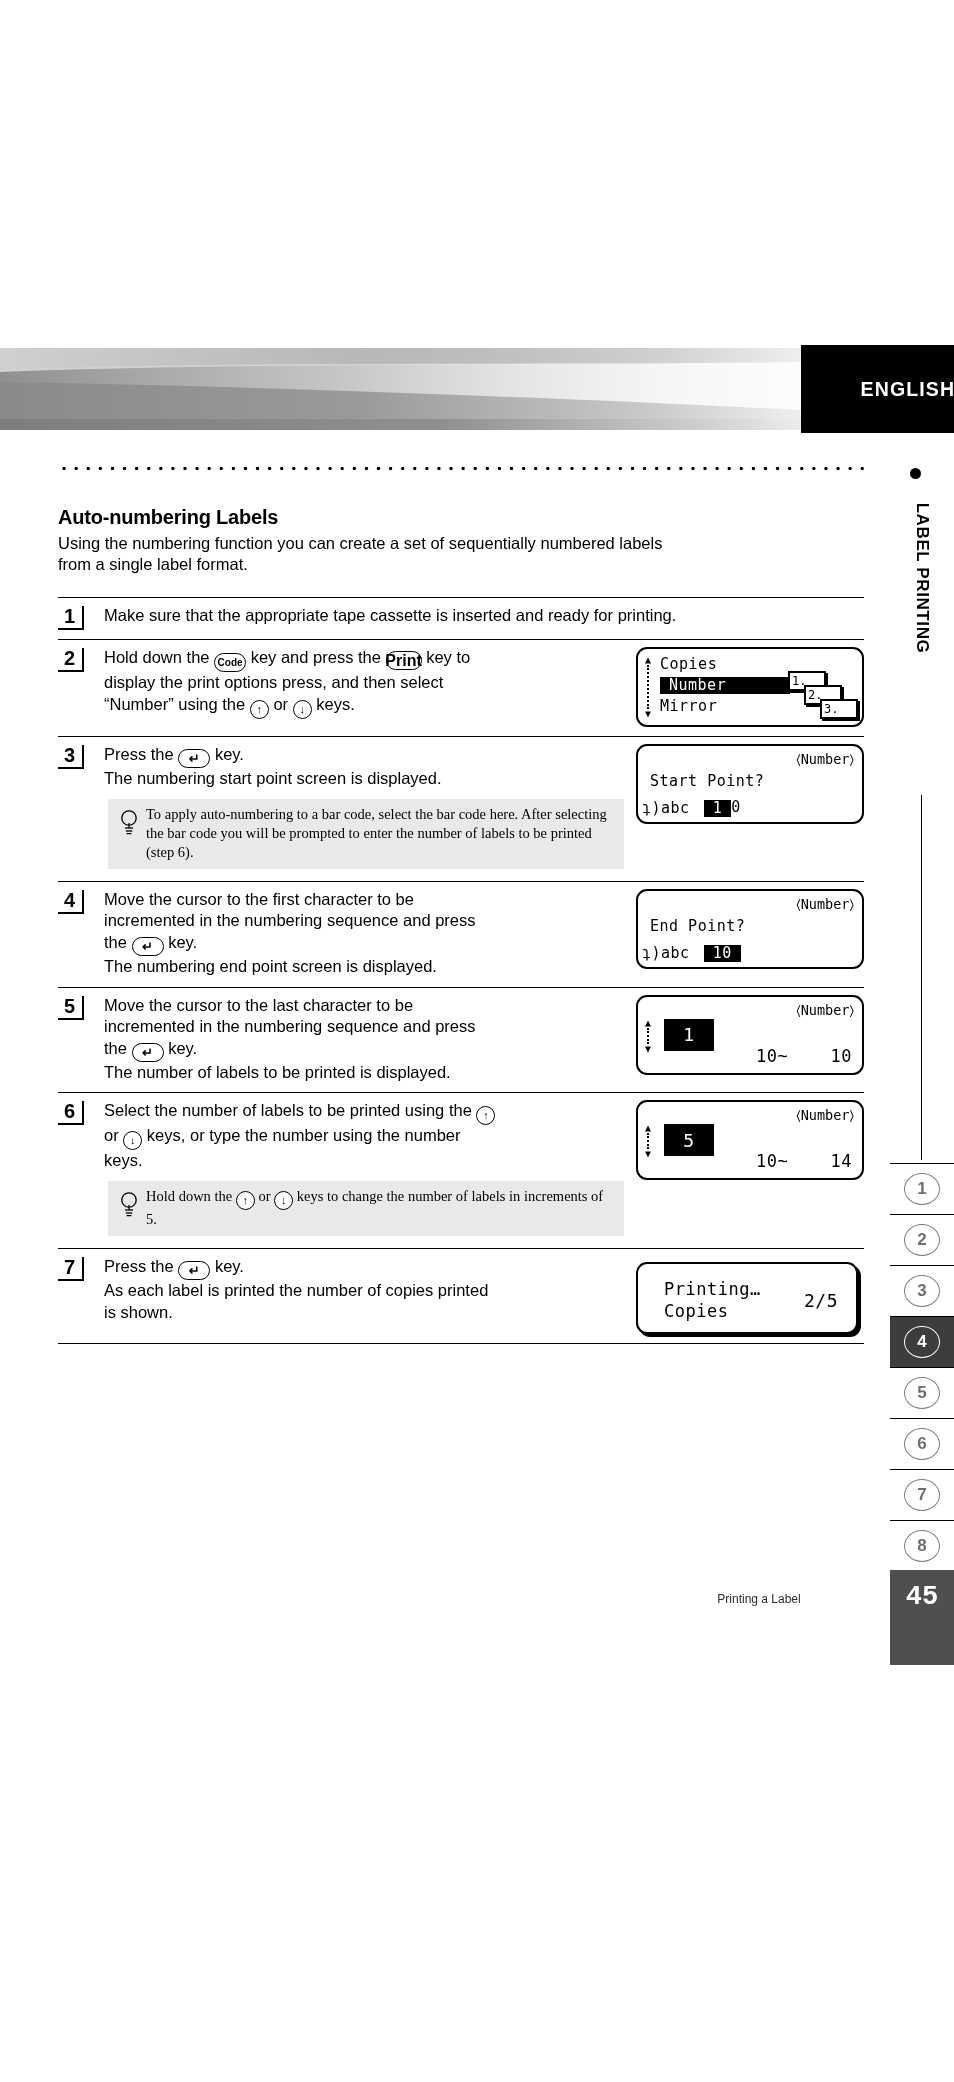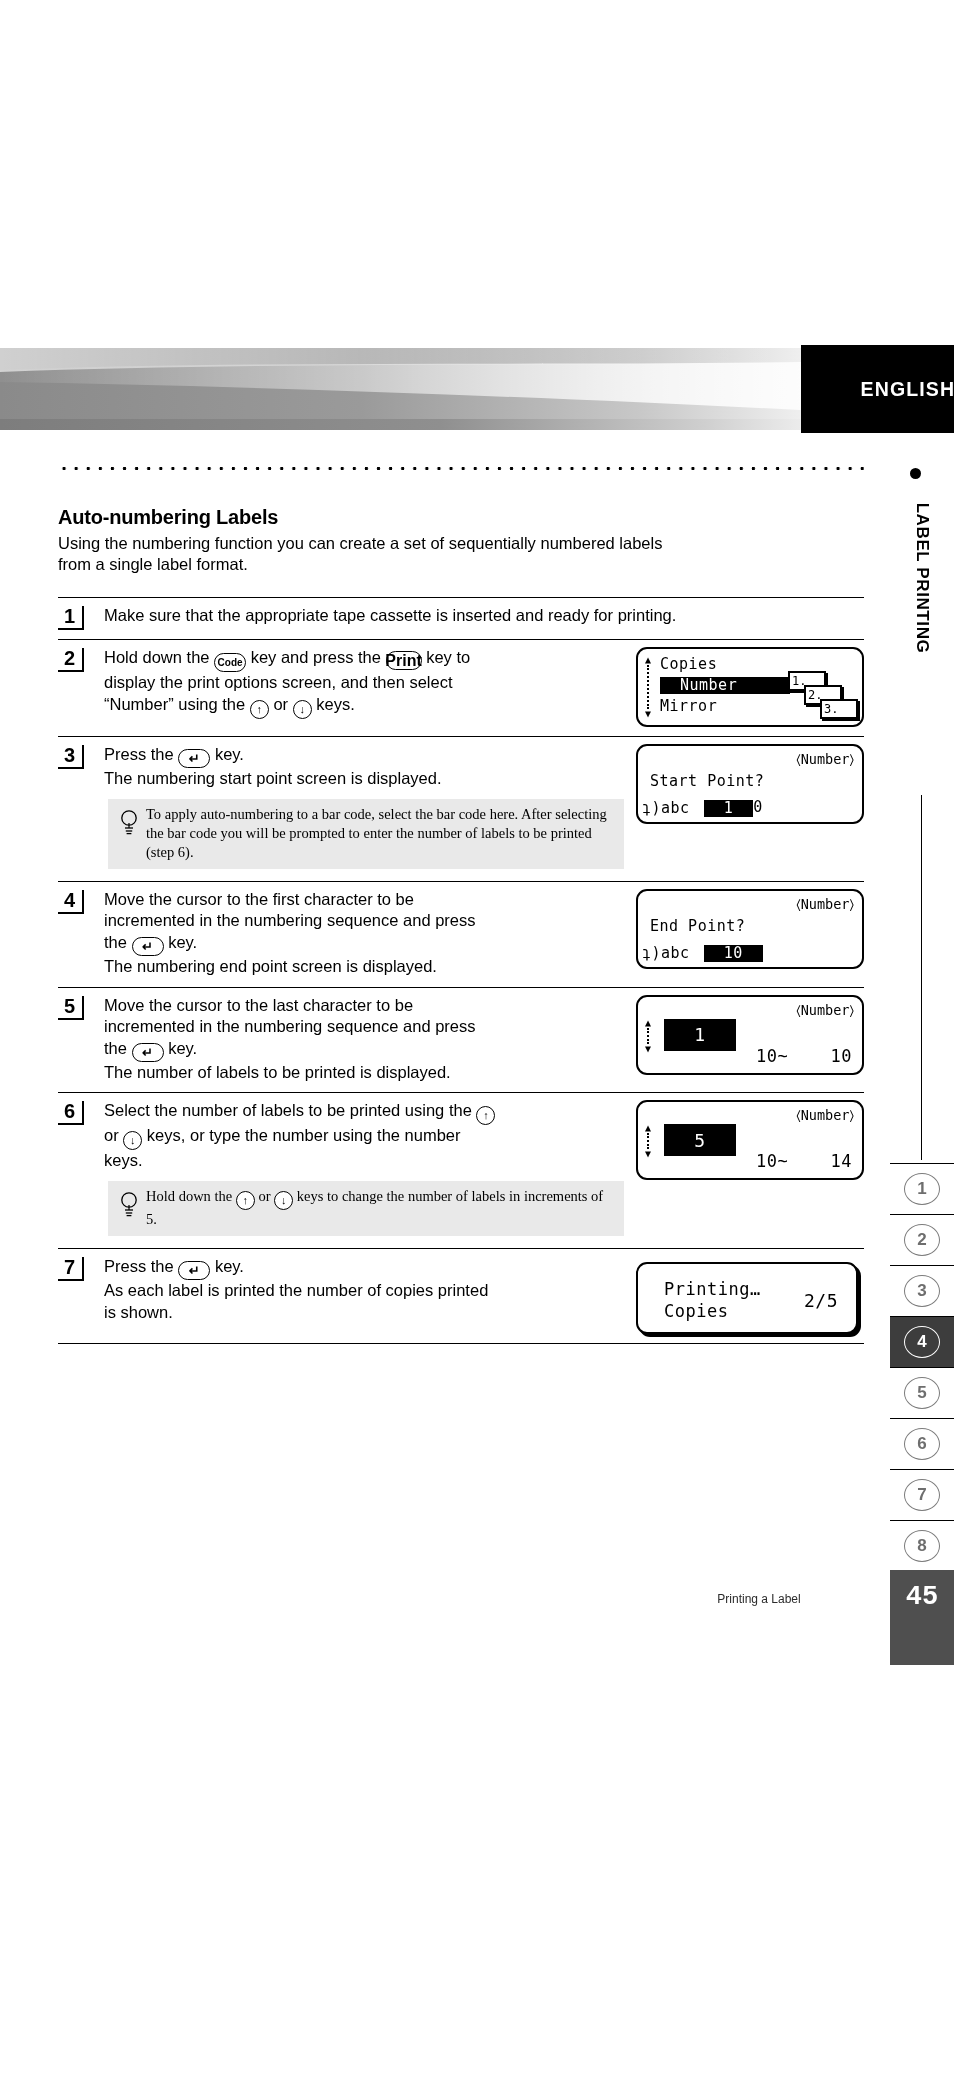--- a/index.html
+++ b/index.html
@@ -81,21 +81,21 @@
   .tip .tiptext{font-family:"Liberation Serif", serif; font-size:14.5px; line-height:19px;}
 
   
   .lcd{border:2px solid #000; border-radius:11px; background:#fff;
      position:relative; box-sizing:border-box;
      font-family:"DejaVu Sans Mono", monospace;}
   .lcd.shadow{box-shadow:3px 3px 0 #000;}
   .lcd .inner{position:relative; width:100%; height:100%;}
   .lcdtxt{position:absolute; white-space:pre; font-size:15px; line-height:15px;
      font-family:"DejaVu Sans Mono", monospace; letter-spacing:0.5px;}
-  .inv{background:#000; color:#fff; padding:1px 20px;}
+  .inv{background:#000; color:#fff; padding:1px 9px;}
   .corner{position:absolute; right:8px; top:5px; font-size:13.5px;
      font-family:"DejaVu Sans Mono", monospace; white-space:pre;}
 
   .updown{position:absolute; left:7px; display:flex; flex-direction:column;
      align-items:center; justify-content:space-between; font-size:10px; line-height:8px;}
   .dashline{width:0; border-left:2px dotted #000; flex:1 1 auto; margin:1px 0;}
 
   .labelstack{position:absolute;}
   .lbl{position:absolute; border:2px solid #000; background:#fff;
      font-family:"DejaVu Sans Mono", monospace; font-size:12px;
@@ -161,21 +161,21 @@
         <b>2</b>
       </div>
       <div class="body">
         <p>
           <span>Hold down the</span>
           <span class="key oval">Code</span>
           <span>key and press the</span>
           <span class="key wide">Print</span>
           <span>key to</span>
         </p>
-        <p>display the print options screen, and then select</p>
+        <p>display the print options press, and then select</p>
         <p>
           <span>“Number” using the</span>
           <span class="key arrow">↑</span>
           <span>or</span>
           <span class="key arrow">↓</span>
           <span>keys.</span>
         </p>
       </div>
       <div class="lcdcol">
         <div class="lcd" style="width:228px;height:80px;">

